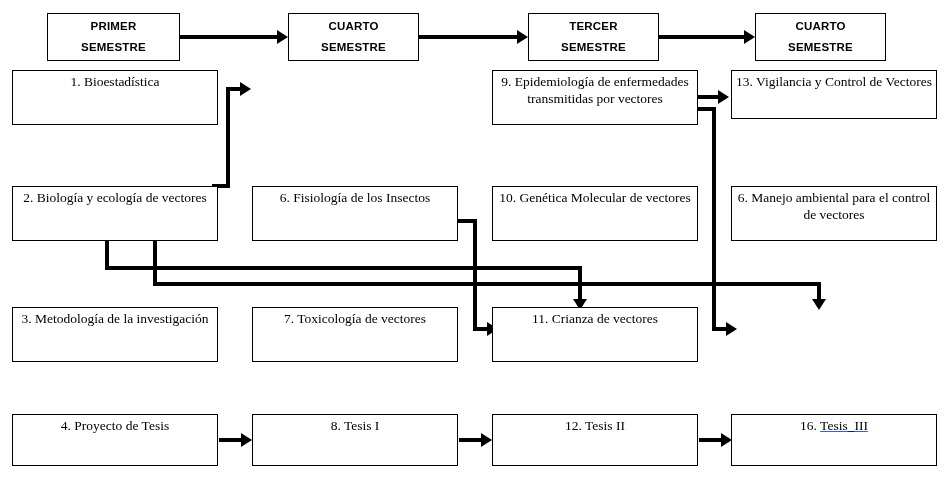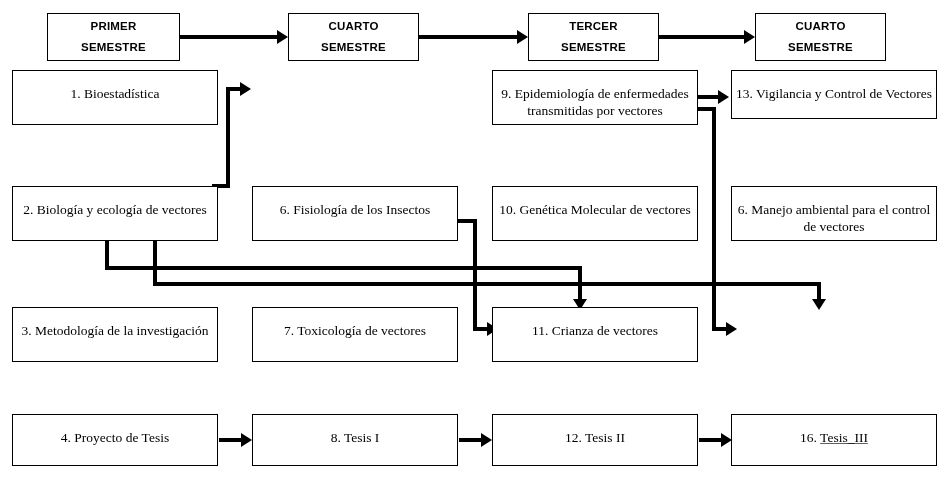--- a/index.html
+++ b/index.html
@@ -19,21 +19,21 @@
   }
   .box {
     position: absolute;
     box-sizing: border-box;
     border: 1.5px solid #000000;
     background: #ffffff;
     display: flex;
     justify-content: center;
     align-items: flex-start;
     text-align: center;
-    padding-top: 14px;
+    padding-top: 2px;
     z-index: 3;
   }
   .box .txt {
     display: block;
     width: 100%;
     line-height: 1.28;
     font-size: 13.5px;
     color: #000000;
   }
   .sem {

